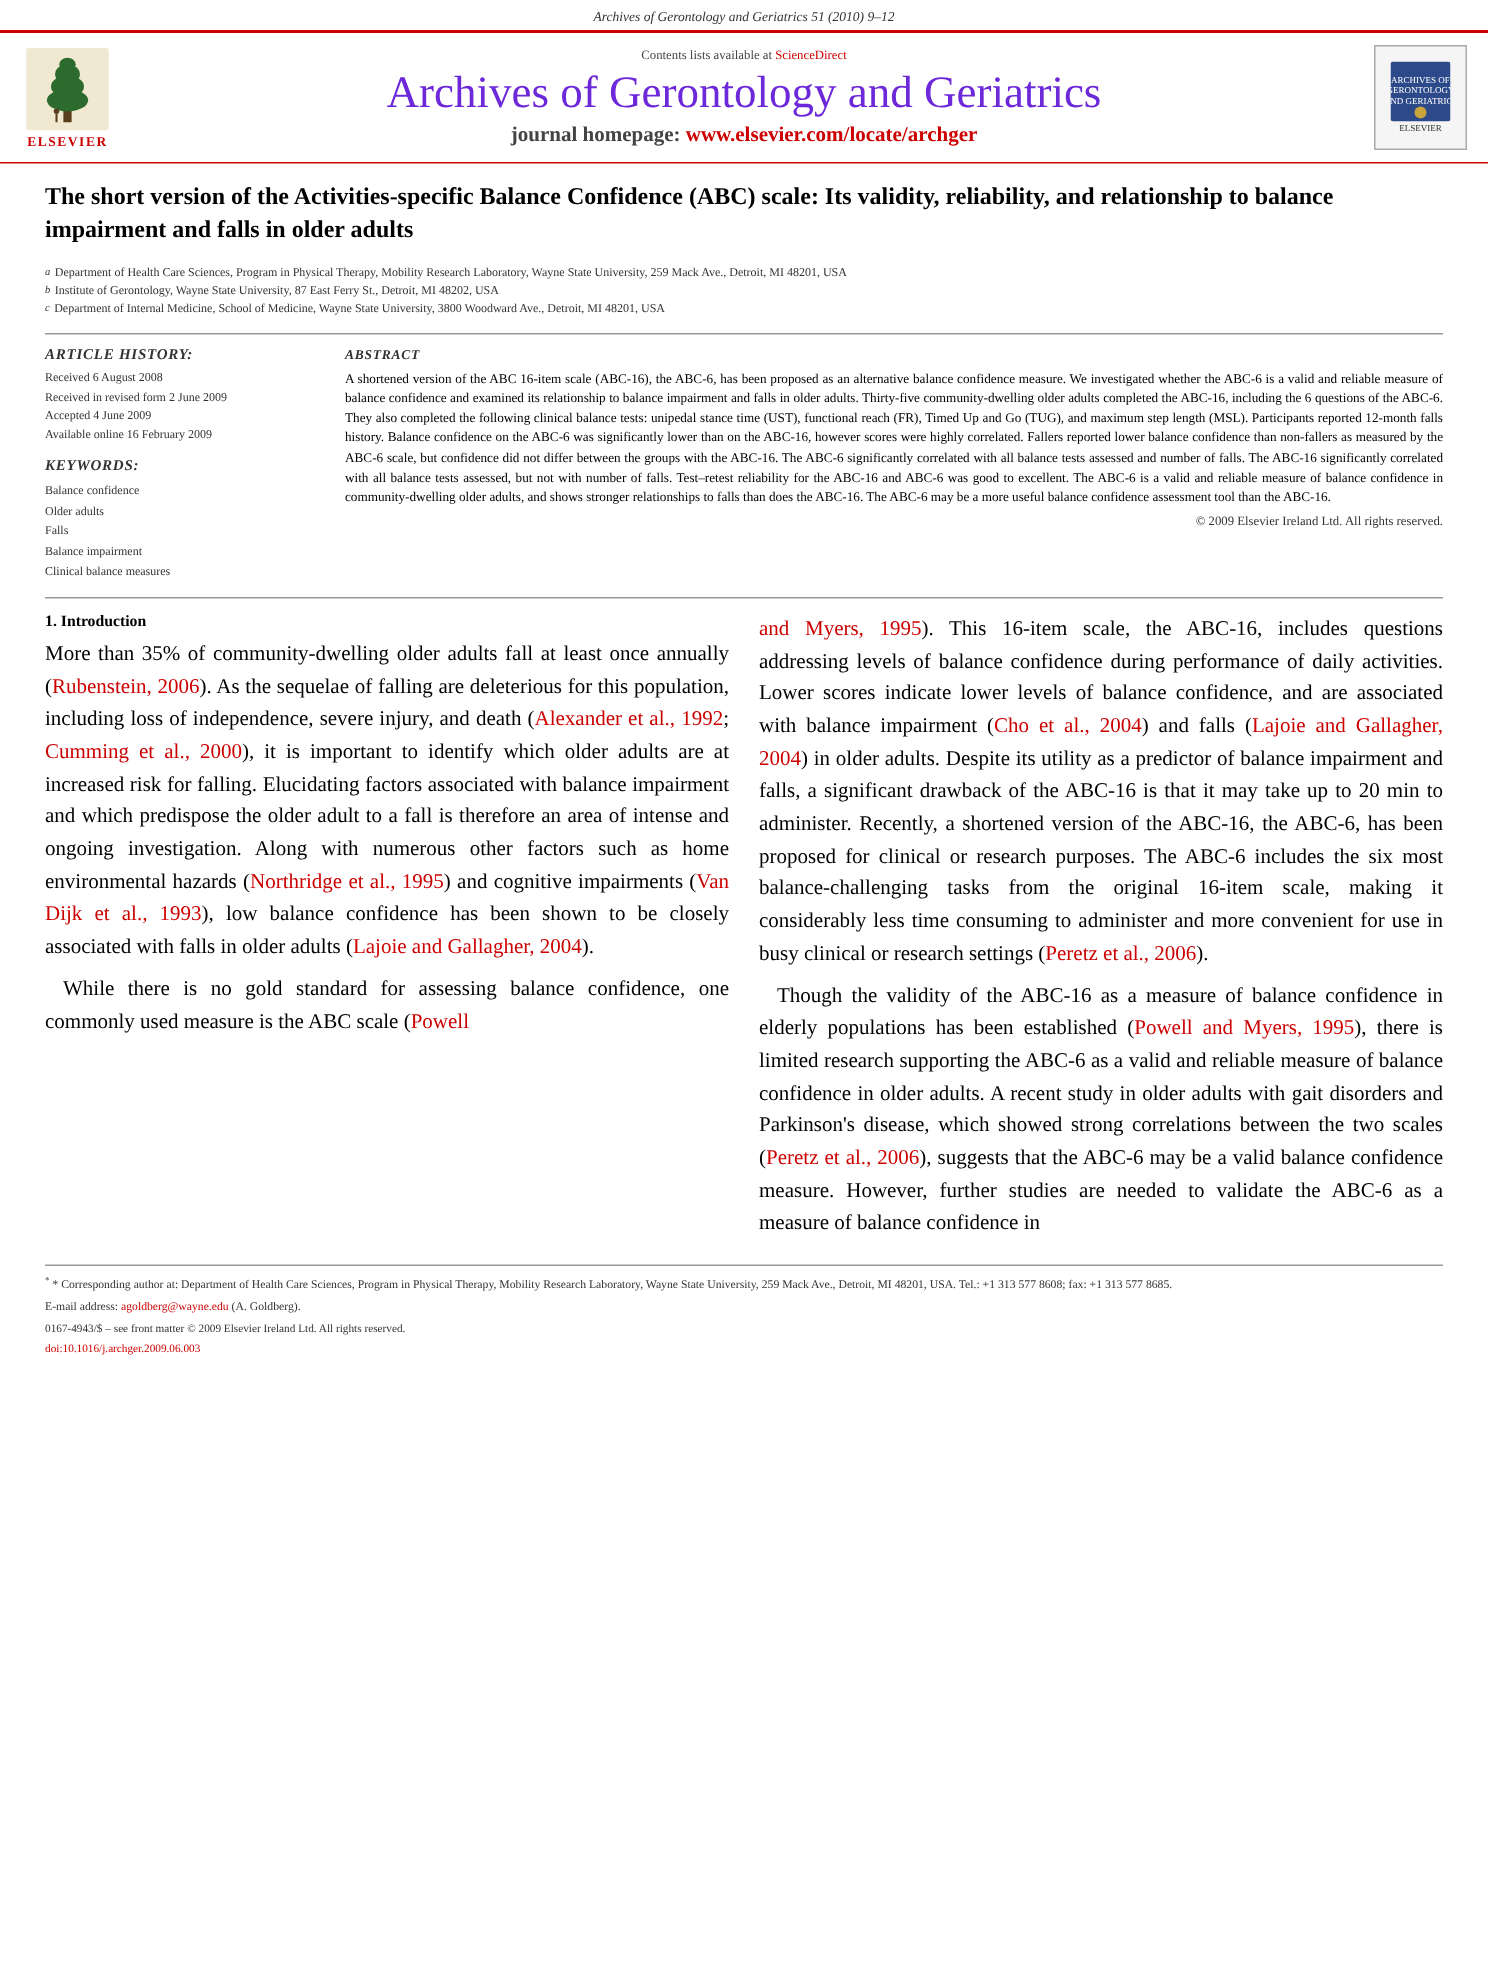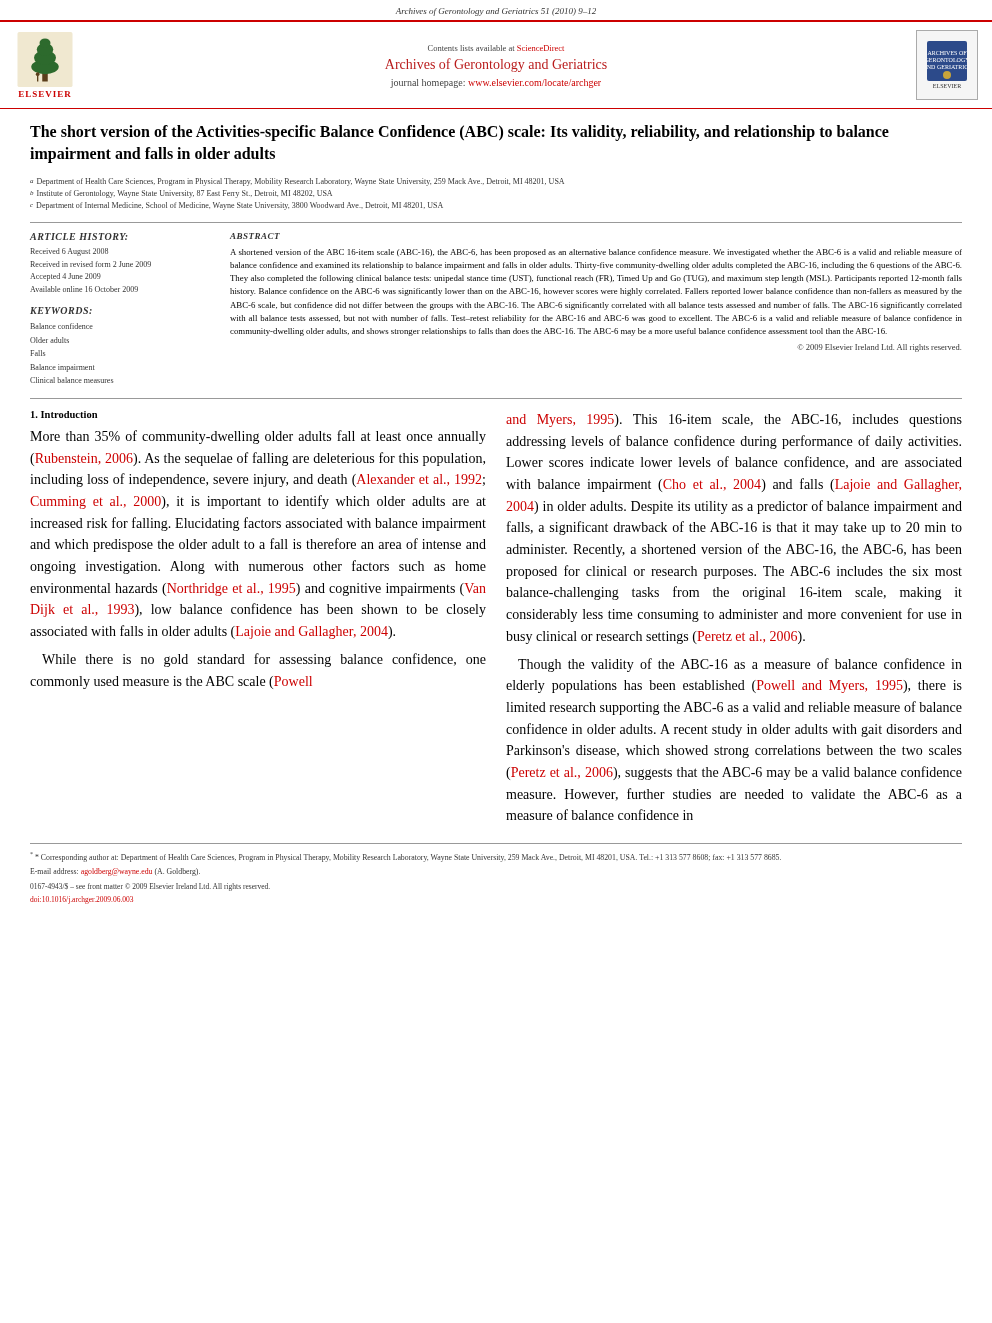--- a/index.html
+++ b/index.html
@@ -60,31 +60,32 @@
     .contents-available {
       font-size: 8.5px;
       color: #444;
       margin-bottom: 4px;
     }
     .sciencedirect-link {
       color: #c00;
       text-decoration: none;
     }
     .journal-title-header {
-      font-size: 14px;
-      color: #b91c1c;
+      font-size: 30px;
+      color: #6d28d9;
       font-family: 'Times New Roman', Times, serif;
       font-weight: normal;
       margin: 4px 0;
       text-align: center;
     }
     .journal-homepage {
-      font-size: 10px;
+      font-size: 14px;
       color: #444;
       margin-top: 4px;
+      font-weight: bold;
     }
     .journal-homepage-link {
       color: #c00;
       text-decoration: none;
     }
     .header-right-logo {
       width: 70px;
       flex-shrink: 0;
       display: flex;
       align-items: center;
@@ -356,21 +357,21 @@
 
     <div class="two-col">
 
       <div class="col-left">
 
         <div class="article-info-section">
           <div class="section-label">Article history:</div>
           <div class="info-row">Received 6 August 2008</div>
           <div class="info-row">Received in revised form 2 June 2009</div>
           <div class="info-row">Accepted 4 June 2009</div>
-          <div class="info-row">Available online 16 October 2009</div>
+          <div class="info-row">Available online 16 February 2009</div>
         </div>
 
         <div class="keywords-section">
           <div class="section-label">Keywords:</div>
           <div class="keyword-item">Balance confidence</div>
           <div class="keyword-item">Older adults</div>
           <div class="keyword-item">Falls</div>
           <div class="keyword-item">Balance impairment</div>
           <div class="keyword-item">Clinical balance measures</div>
         </div>

